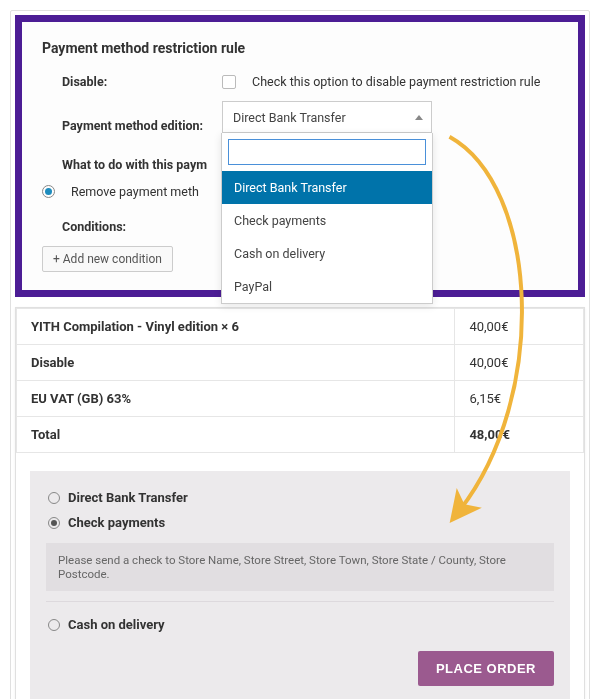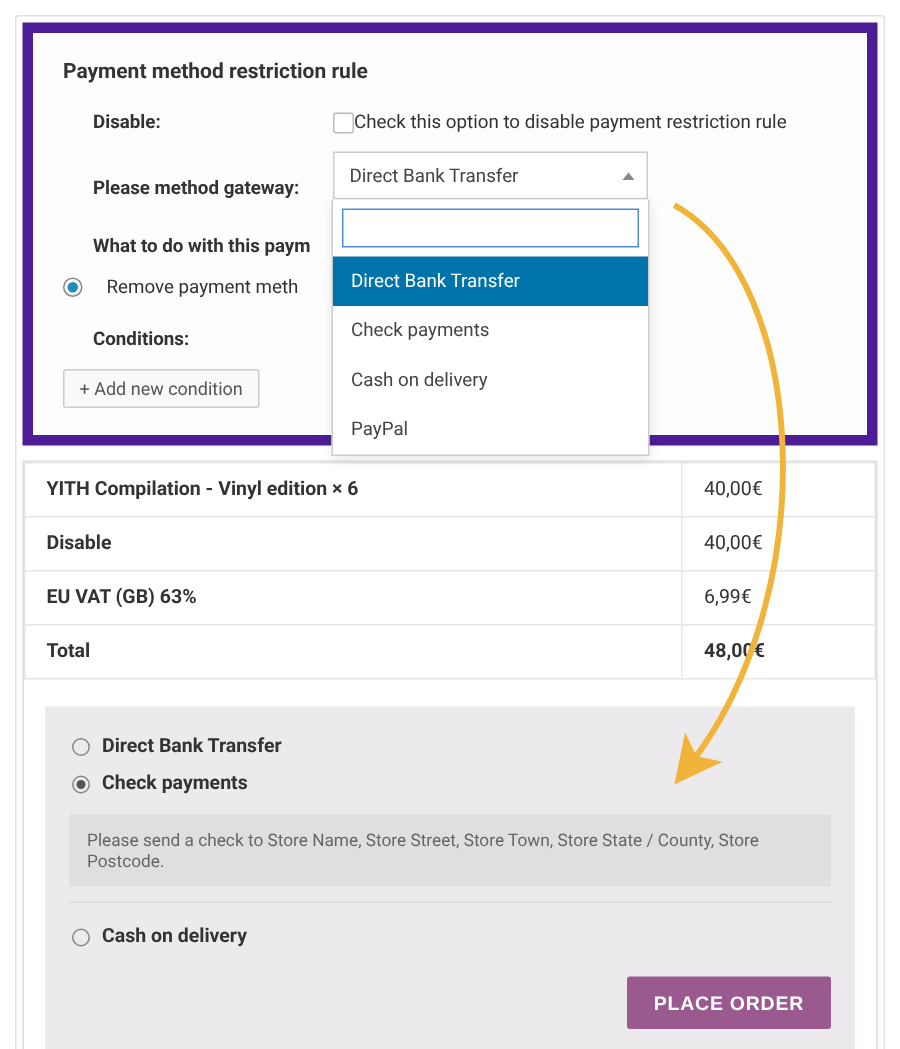--- a/index.html
+++ b/index.html
@@ -22,21 +22,21 @@
   .panel {
     border: 7px solid #4c1d95;
     background: #fdfdfd;
     padding: 18px 20px;
     margin-bottom: 10px;
     position: relative;
   }
   .panel h3 { margin: 0 0 14px; font-size: 14px; font-weight: bold; color: #333; }
   .form-row { display: flex; align-items: flex-end; margin-bottom: 12px; margin-left: 20px; }
   .form-label { width: 160px; font-weight: bold; font-size: 12.5px; padding-top: 4px; }
-  .checkbox-row { display: flex; align-items: center; gap: 0; }
+  .checkbox-row { display: flex; align-items: center; gap: 16px; }
   .chk {
     width: 14px; height: 14px; border: 1px solid #bbb; border-radius: 2px; background: #fff;
   }
   .select-box {
     width: 210px; height: 32px; border: 1px solid #ccc; background: #fff;
     display: flex; align-items: center; padding: 0 10px; position: relative;
     font-size: 12.5px; color: #444;
   }
   .select-arrow {
     position: absolute; right: 8px; width: 0; height: 0;
@@ -116,21 +116,21 @@
 
     <div class="form-row">
       <div class="form-label">Disable:</div>
       <div class="checkbox-row">
         <span class="chk"></span>
         <span style="font-size:12.5px;">Check this option to disable payment restriction rule</span>
       </div>
     </div>
 
     <div class="form-row" style="position:relative;">
-      <div class="form-label">Please method gateway:</div>
+      <div class="form-label">Payment method edition:</div>
       <div style="position:relative;">
         <div class="select-box">
           <span>Direct Bank Transfer</span>
           <span class="select-arrow"></span>
         </div>
         <div class="dropdown">
           <div class="dropdown-search">
             <input type="text" style="">
           </div>
           <div class="dropdown-item active">Direct Bank Transfer</div>
@@ -165,21 +165,21 @@
           <tr>
             <td>YITH Compilation - Vinyl edition  × 6</td>
             <td>40,00€</td>
           </tr>
       <tr>
             <td>Disable</td>
             <td>40,00€</td>
           </tr>
       <tr>
             <td>EU VAT (GB) 63%</td>
-            <td>6,99€</td>
+            <td>6,15€</td>
           </tr>
       <tr class="total">
             <td>Total</td>
             <td>48,00€</td>
           </tr>
     </tbody>
       </table>
 
     <div class="pay-area">
       <div class="pay-opt">

